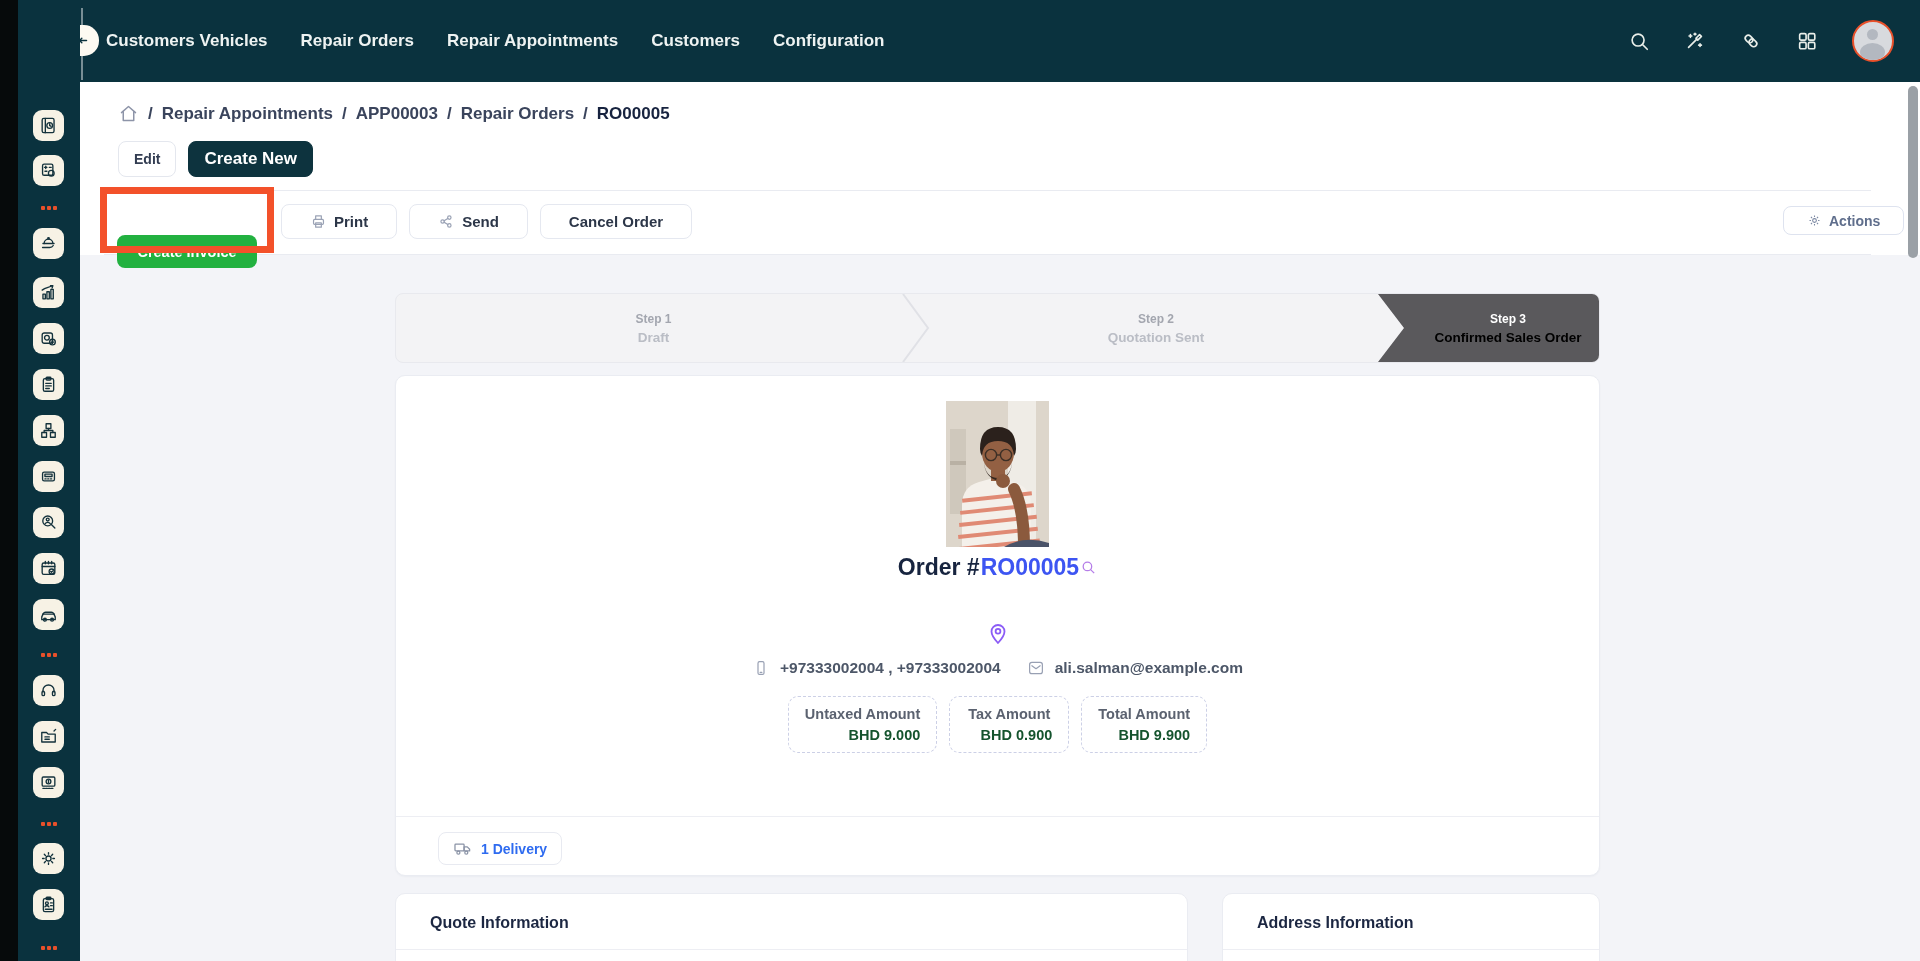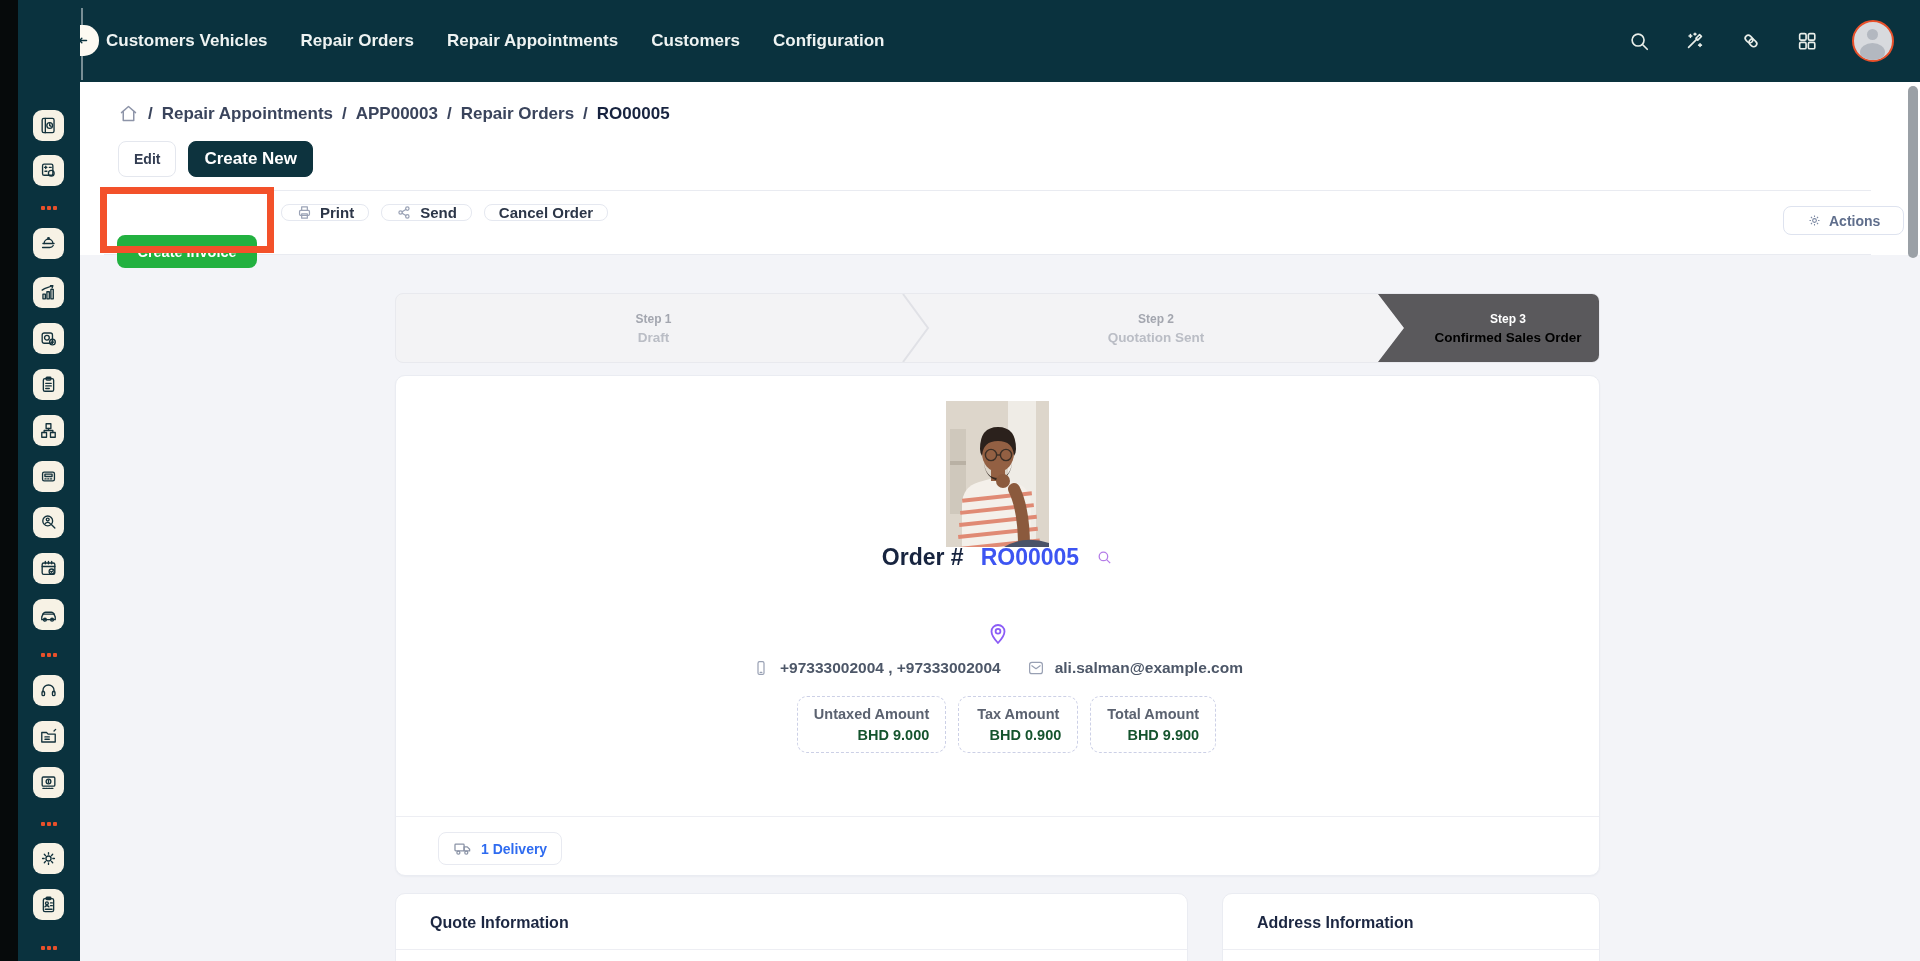--- a/index.html
+++ b/index.html
@@ -53,21 +53,21 @@
               font-size:14px; font-weight:700; color:#333d52; cursor:pointer; }
   .btn-createnew { background:#0d333e; border:1px solid #0d333e; border-radius:8px; padding:7px 15px;
                    font-size:17px; font-weight:700; color:#fff; cursor:pointer; }
 
   
   .btn-invoice { position:absolute; left:117px; top:204px; width:140px; height:33px; background:#22b140;
                  border:none; border-radius:8px; color:#fff; font-size:14.5px; font-weight:700; cursor:pointer; z-index:2;margin-top:31px; }
   .highlight-box { position:absolute; left:100px; top:187px; width:174px; height:66px;
                    border:7px solid #f3512a; z-index:3; pointer-events:none; }
   .mid-btns { position:absolute; left:281px; top:204px; display:flex; gap:12px; z-index:1; }
-  .bar-btn { display:flex; align-items:center; gap:7px; height:17px; padding:0 14px; background:#fff;
+  .bar-btn { display:flex; align-items:center; gap:7px; height:35px; padding:0 28px; background:#fff;
              border:1px solid #e5e8f0; border-radius:8px; font-size:15px; font-weight:700; color:#2c3648; cursor:pointer; }
   .bar-btn svg { width:17px; height:17px; stroke:#9aa2b5; fill:none; stroke-width:1.7;
                  stroke-linecap:round; stroke-linejoin:round; }
   .btn-actions { position:absolute; left:1783px; top:206px; display:flex; align-items:center; gap:7px; height:29px;
                  padding:0 23px; background:#fff; border:1px solid #dee3ef; border-radius:8px;
                  font-size:14px; font-weight:700; color:#5f6e8c; cursor:pointer; }
   .btn-actions svg { width:15px; height:15px; stroke:#7c89a3; fill:none; stroke-width:1.7; }
 
   
   .steps { position:absolute; left:395px; top:293px; width:1205px; height:70px; background:#f3f3f5;
@@ -79,34 +79,34 @@
   .step-chev { position:absolute; top:0; z-index:1; }
   .step-dark { position:absolute; right:0; top:0; width:221px; height:100%; background:#5a595c;
                clip-path:polygon(0 0, 100% 0, 100% 100%, 0 100%, 26px 50%); z-index:1; }
   .step-text.active .lbl { color:#ffffff; }
   .step-text.active .sub { color:#000000; }
 
   
   .main-card { position:absolute; left:395px; top:375px; width:1205px; height:501px; background:#fff;
                border:1px solid #eaecf2; border-radius:10px; box-shadow:0 1px 2px rgba(30,40,80,.04); }
   .photo { position:absolute; left:550px; top:25px; width:103px; height:146px; overflow:hidden; }
-  .order-line { position:absolute; left:0; top:168px; width:100%; display:flex; align-items:center;
-                justify-content:center; gap:17px; }
+  .order-line { position:absolute; left:0; top:178px; width:100%; display:flex; align-items:center;
+                justify-content:center; gap:1px; }
   .order-line .pre { font-size:23px; font-weight:800; color:#17243f; }
   .order-line .num { font-size:23px; font-weight:800; color:#3d55f2; }
   .order-line svg.zoomglass { width:17px; height:17px; stroke:#b57de8; fill:none; stroke-width:1.8; cursor:pointer; }
   .pin-row { position:absolute; left:0; top:246px; width:100%; display:flex; justify-content:center; }
   .pin-row svg { width:24px; height:24px; stroke:#8b5cf6; fill:none; stroke-width:1.8;
                  stroke-linecap:round; stroke-linejoin:round; }
   .contact-row { position:absolute; left:0; top:283px; width:100%; display:flex; align-items:center;
                  justify-content:center; gap:10px; font-size:15.5px; font-weight:600; color:#4d5768; }
   .contact-row svg { width:18px; height:18px; stroke:#98a0b3; fill:none; stroke-width:1.6;
                      stroke-linecap:round; stroke-linejoin:round; }
   .contact-row .gap { width:6px; }
-  .amounts { position:absolute; left:0; top:320px; width:100%; display:flex; justify-content:center; gap:12px;margin-left:9px; }
+  .amounts { position:absolute; left:0; top:320px; width:100%; display:flex; justify-content:center; gap:12px; }
   .amt-box { border:1.5px dashed #ccd0e6; border-radius:10px; background:#fff; padding:9px 16px; min-width:120px; }
   .amt-box .lbl { font-size:14.5px; font-weight:600; color:#5b6270; text-align:center; white-space:nowrap; }
   .amt-box .val { font-size:14.5px; font-weight:800; color:#14532d; text-align:right; margin-top:5px; white-space:nowrap; }
   .card-divider { position:absolute; left:0; top:440px; width:100%; border-top:1px solid #edeef3; }
   .btn-delivery { position:absolute; left:42px; top:456px; display:flex; align-items:center; gap:9px; height:33px;
                   padding:0 14px; background:#fff; border:1px solid #e8eaf1; border-radius:8px;
                   font-size:14px; font-weight:700; color:#2e6bf0; cursor:pointer; }
   .btn-delivery svg { width:19px; height:19px; stroke:#8a93a6; fill:none; stroke-width:1.6;
                       stroke-linecap:round; stroke-linejoin:round; }
 

